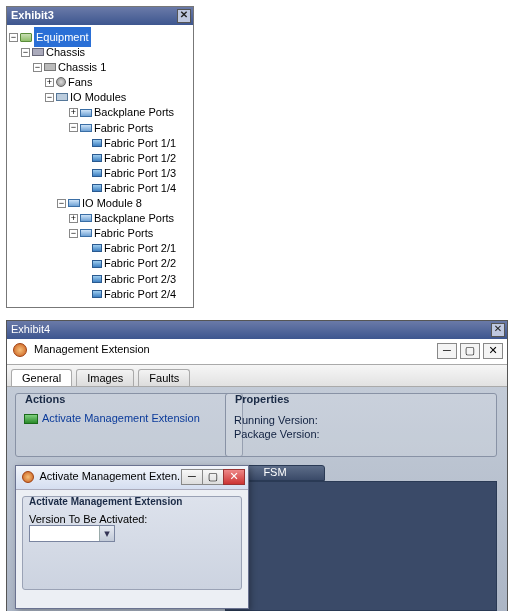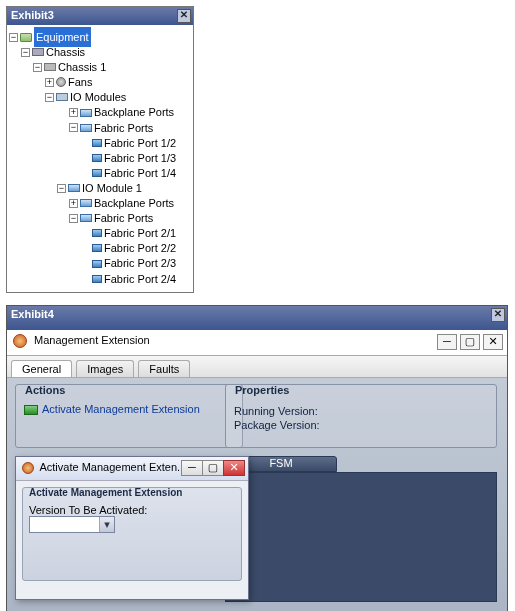--- a/index.html
+++ b/index.html
@@ -85,24 +85,24 @@
   }
   .lbl { vertical-align: middle; }
 
   
   .panel4 {
     width: 502px;
     border: 1px solid #555;
     background: #e8e8e8;
   }
   .titlebar4 {
-    height: 24px;
+    height: 18px;
     background: linear-gradient(#6a7aa8, #3d568f);
     color: #fff;
-    font-weight: bold;
+    font-weight: normal;
     padding: 2px 4px;
     position: relative;
   }
   .mg-title-row {
     height: 26px;
     background: #fff;
     border-bottom: 1px solid #aaa;
     padding: 4px 6px;
     position: relative;
   }
@@ -176,21 +176,21 @@
     display:inline-block; width:14px; height:10px;
     background: linear-gradient(#7fcf7f,#2a8a2a);
     border:1px solid #1a6a1a;
     margin-right:4px;
     vertical-align:middle;
   }
   .prop-row { color:#102040; margin:2px 0; }
   .fsm-tab {
     position:absolute;
     left:218px; top:78px;
-    width:112px; height:16px;
+    width:100px; height:16px;
     background:linear-gradient(#5c6c88,#3a4a68);
     color:#fff;
     text-align:center;
     font-size:10px;
     border:1px solid #2a3a55;
     border-top-left-radius:3px;
     border-top-right-radius:3px;
   }
   .fsm-body {
     position:absolute;
@@ -292,24 +292,25 @@
     <div class="closebox">✕</div>
   </div>
   <div class="tree">
     <div class="node indent0"><span class="toggle">−</span><span class="icon icon-folder"></span><span class="lbl sel">Equipment</span></div>
     <div class="node indent1"><span class="toggle">−</span><span class="icon icon-chassis-grp"></span><span class="lbl">Chassis</span></div>
     <div class="node indent2"><span class="toggle">−</span><span class="icon icon-chassis"></span><span class="lbl">Chassis 1</span></div>
     <div class="node indent3"><span class="toggle">+</span><span class="icon icon-fans"></span><span class="lbl">Fans</span></div>
     <div class="node indent3"><span class="toggle">−</span><span class="icon icon-iomods"></span><span class="lbl">IO Modules</span></div>
     <div class="node indent5"><span class="toggle">+</span><span class="icon icon-card"></span><span class="lbl">Backplane Ports</span></div>
     <div class="node indent5"><span class="toggle">−</span><span class="icon icon-card"></span><span class="lbl">Fabric Ports</span></div>
+    <div class="node indent6"><span class="noexp"></span><span class="icon icon-port"></span><span class="lbl">Fabric Port 1/1</span></div>
     <div class="node indent6"><span class="noexp"></span><span class="icon icon-port"></span><span class="lbl">Fabric Port 1/2</span></div>
     <div class="node indent6"><span class="noexp"></span><span class="icon icon-port"></span><span class="lbl">Fabric Port 1/3</span></div>
     <div class="node indent6"><span class="noexp"></span><span class="icon icon-port"></span><span class="lbl">Fabric Port 1/4</span></div>
-    <div class="node indent4"><span class="toggle">−</span><span class="icon icon-card"></span><span class="lbl">IO Module 1</span></div>
+    <div class="node indent4"><span class="toggle">−</span><span class="icon icon-card"></span><span class="lbl">IO Module 8</span></div>
     <div class="node indent5"><span class="toggle">+</span><span class="icon icon-card"></span><span class="lbl">Backplane Ports</span></div>
     <div class="node indent5"><span class="toggle">−</span><span class="icon icon-card"></span><span class="lbl">Fabric Ports</span></div>
     <div class="node indent6"><span class="noexp"></span><span class="icon icon-port"></span><span class="lbl">Fabric Port 2/1</span></div>
     <div class="node indent6"><span class="noexp"></span><span class="icon icon-port"></span><span class="lbl">Fabric Port 2/2</span></div>
     <div class="node indent6"><span class="noexp"></span><span class="icon icon-port"></span><span class="lbl">Fabric Port 2/3</span></div>
     <div class="node indent6"><span class="noexp"></span><span class="icon icon-port"></span><span class="lbl">Fabric Port 2/4</span></div>
   </div>
 </div>
 
 <div class="panel4">

